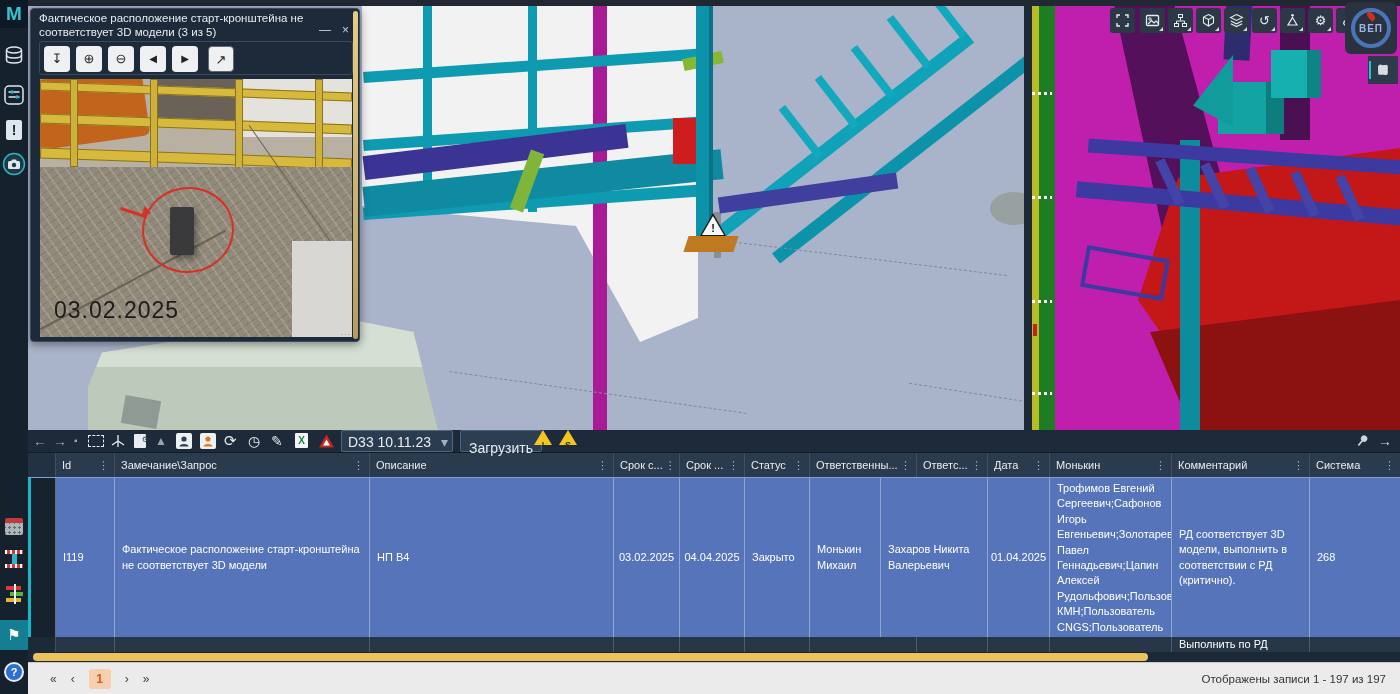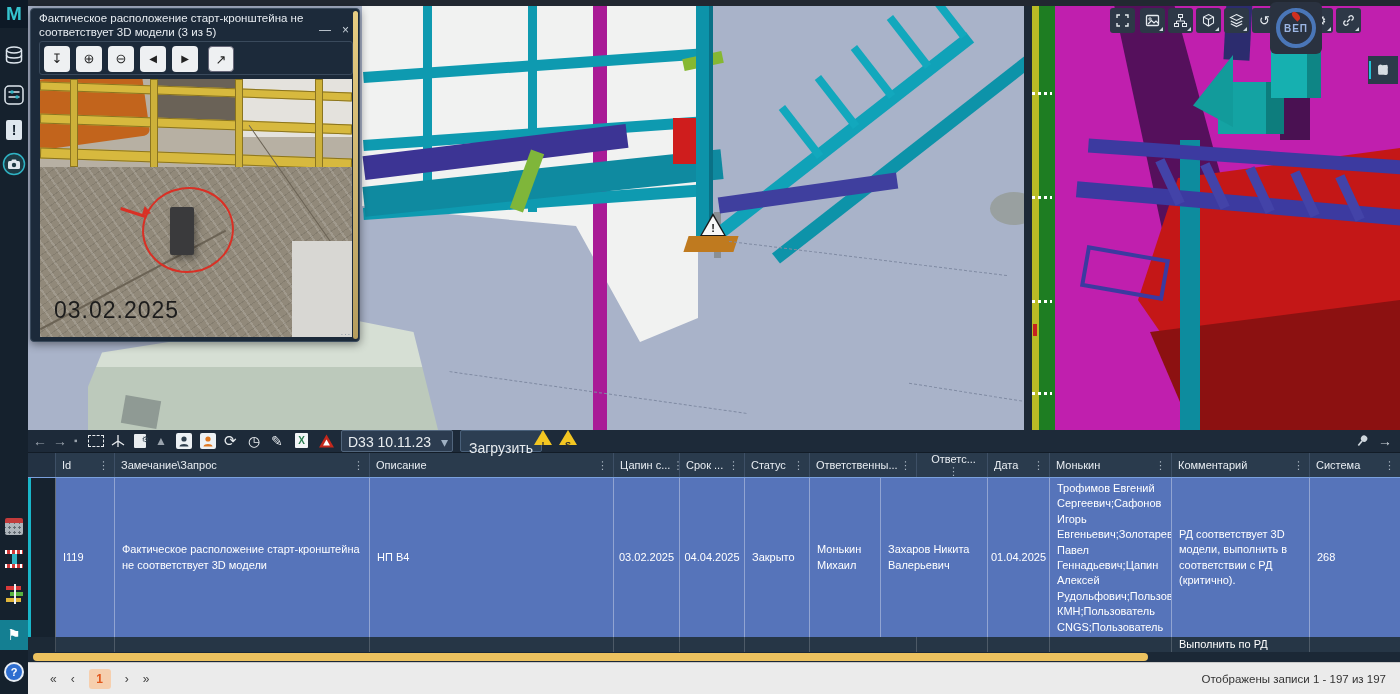--- a/index.html
+++ b/index.html
@@ -197,21 +197,21 @@
     </div>
     <div class="tb-btn corner" style="left:1280px;">
         <span>⚙</span>
       </div>
     <div class="tb-btn corner" style="left:1308px;">
       <svg width="15" height="15" viewBox="0 0 15 15">
           <path d="M6 9l3-3M4.5 7.5L3 9a2.2 2.2 0 003 3l1.5-1.5M10.5 7.5L12 6a2.2 2.2 0 00-3-3L7.5 4.5" stroke="#e6ebf0" stroke-width="1.3" fill="none"></path>
         </svg>
     </div>
 
-    <div style="left:1242px;top:2px;width:52px;height:52px;background:#2a3240;border-radius:6px;">
+    <div style="left:1317px;top:2px;width:52px;height:52px;background:#2a3240;border-radius:6px;">
       <div style="left:6px;top:6px;width:40px;height:40px;border-radius:50%;border:4px solid #4a76b8;"></div>
       <div style="left:23px;top:9px;width:6px;height:10px;background:#d03020;border-radius:50% 50% 50% 0;transform:rotate(-45deg);"></div>
       <div style="left:0;top:21px;width:52px;text-align:center;color:#9cb6e4;font-size:10px;font-weight:bold;letter-spacing:1px;">ВЕП</div>
     </div>
 
     <div class="rt-tool">
       <div class="rt-item active"><span>✶</span></div>
       <div class="rt-item"><span>⊞</span></div>
       <div class="rt-item"><span>✐</span></div>
       <div class="rt-item"><span>⊡</span></div>
@@ -336,36 +336,36 @@
         </div>
       <div class="hcell" style="width:255px;">
           <span>Замечание\Запрос</span>
           <span class="hdots">⋮</span>
         </div>
       <div class="hcell" style="width:244px;">
           <span>Описание</span>
           <span class="hdots">⋮</span>
         </div>
       <div class="hcell" style="width:66px;">
-          <span>Цапин с...</span>
+          <span>Срок с...</span>
           <span class="hdots">⋮</span>
         </div>
       <div class="hcell" style="width:65px;">
           <span>Срок ...</span>
           <span class="hdots">⋮</span>
         </div>
       <div class="hcell" style="width:65px;">
           <span>Статус</span>
           <span class="hdots">⋮</span>
         </div>
       <div class="hcell" style="width:107px;">
           <span>Ответственны...</span>
           <span class="hdots">⋮</span>
         </div>
-      <div class="hcell" style="width:71px;flex-direction:column;">
+      <div class="hcell" style="width:71px;">
           <span>Ответс...</span>
           <span class="hdots">⋮</span>
         </div>
       <div class="hcell" style="width:62px;">
           <span>Дата</span>
           <span class="hdots">⋮</span>
         </div>
       <div class="hcell" style="width:122px;">
           <span>Монькин</span>
           <span class="hdots">⋮</span>

